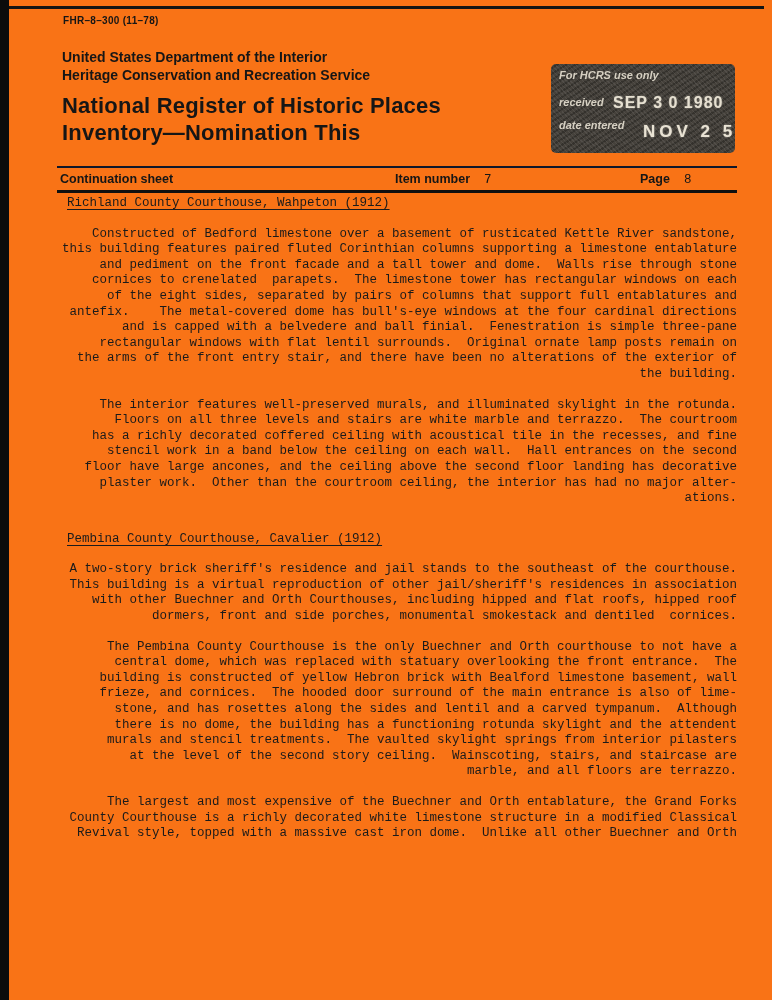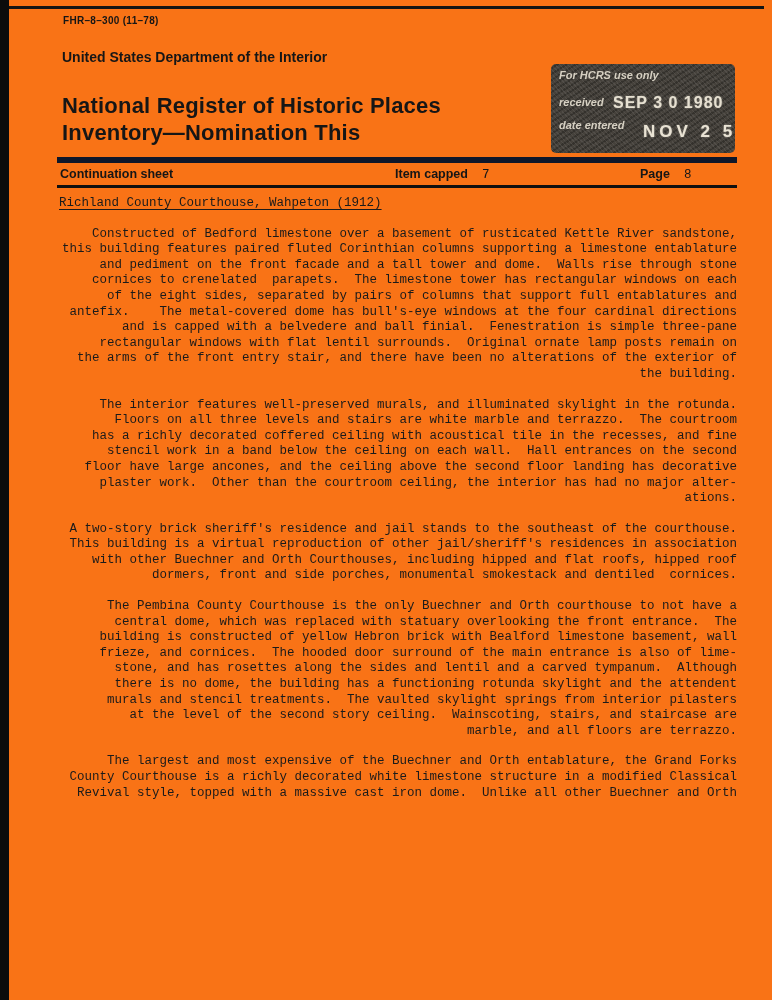--- a/index.html
+++ b/index.html
@@ -61,22 +61,22 @@
     font-size:11px;font-weight:bold;font-style:italic;
   }
   .stamp .s-entered-stamp{
     position:absolute;left:92px;top:58px;
     font-size:17px;font-weight:bold;letter-spacing:4px;
     color:#e9e3d4;text-shadow:0 0 2px rgba(233,227,212,.5);
     white-space:nowrap;
   }
   
   .meta-row{
-    position:absolute;left:57px;top:157px;width:680px;height:22px;
-    border-top:6px solid #0f172a;
+    position:absolute;left:57px;top:166px;width:680px;height:22px;
+    border-top:2px solid #0f172a;
     border-bottom:3px solid #101010;
   }
   .meta-row .m-sheet{
     position:absolute;left:3px;top:4px;
     font-size:12.5px;font-weight:bold;
   }
   .meta-row .m-item{
     position:absolute;left:338px;top:4px;
     font-size:12.5px;font-weight:bold;
   }
@@ -93,60 +93,61 @@
   .body-text{
     position:absolute;left:59px;top:196px;width:678px;
     font-family:"Liberation Mono","DejaVu Sans Mono",monospace;
     font-size:12.5px;line-height:15.6px;
     color:#1b1b1b;
   }
   .section-heading{
     font-size:12.5px;font-weight:normal;
     text-decoration:underline;
     text-underline-offset:3px;
-    margin:25px 0 15px 0;
+    margin:25px 0 15px 8px;
   }
   .section:first-child .section-heading{margin-top:0;}
   .body-para{
     margin:0 0 15px 0;
     white-space:pre-wrap;
     text-align:right;
   }
 </style>
 </head>
 <body>
 
 <div class="page">
 
   <div class="left-bar"></div>
   <div class="top-line"></div>
 
   <div class="form-number">FHR–8–300   (11–78)</div>
 
   <div class="agency">
     <div>United States Department of the Interior</div>
+    <div>Heritage Conservation and Recreation Service</div>
   </div>
 
   <div class="big-title">
     <div>National Register of Historic Places</div>
     <div>Inventory—Nomination This</div>
   </div>
 
   <div class="stamp">
     <div class="s-head">For HCRS use only</div>
     <div class="s-received">received</div>
     <div class="s-received-stamp">SEP 3 0 1980</div>
     <div class="s-entered">date entered</div>
     <div class="s-entered-stamp">NOV 2 5</div>
   </div>
 
   <div class="meta-row">
     <div class="m-sheet">Continuation sheet</div>
     <div class="m-item">
-      <span>Item capped</span><span class="mono-val">7</span>
+      <span>Item number</span><span class="mono-val">7</span>
     </div>
     <div class="m-page">
       <span>Page</span><span class="mono-val">8</span>
     </div>
   </div>
 
   <div class="body-text">
 
     <div class="section">
       <div class="section-heading">Richland County Courthouse, Wahpeton (1912)</div>
@@ -163,20 +164,21 @@
       <p class="body-para">The interior features well-preserved murals, and illuminated skylight in the rotunda.
 Floors on all three levels and stairs are white marble and terrazzo.  The courtroom
 has a richly decorated coffered ceiling with acoustical tile in the recesses, and fine
 stencil work in a band below the ceiling on each wall.  Hall entrances on the second
 floor have large ancones, and the ceiling above the second floor landing has decorative
 plaster work.  Other than the courtroom ceiling, the interior has had no major alter-
 ations.</p>
     </div>
 
     <div class="section">
+      <div class="section-heading">Pembina County Courthouse, Cavalier (1912)</div>
       <p class="body-para">A two-story brick sheriff's residence and jail stands to the southeast of the courthouse.
 This building is a virtual reproduction of other jail/sheriff's residences in association
 with other Buechner and Orth Courthouses, including hipped and flat roofs, hipped roof
 dormers, front and side porches, monumental smokestack and dentiled  cornices.</p>
       <p class="body-para">The Pembina County Courthouse is the only Buechner and Orth courthouse to not have a
 central dome, which was replaced with statuary overlooking the front entrance.  The
 building is constructed of yellow Hebron brick with Bealford limestone basement, wall
 frieze, and cornices.  The hooded door surround of the main entrance is also of lime-
 stone, and has rosettes along the sides and lentil and a carved tympanum.  Although
 there is no dome, the building has a functioning rotunda skylight and the attendent

